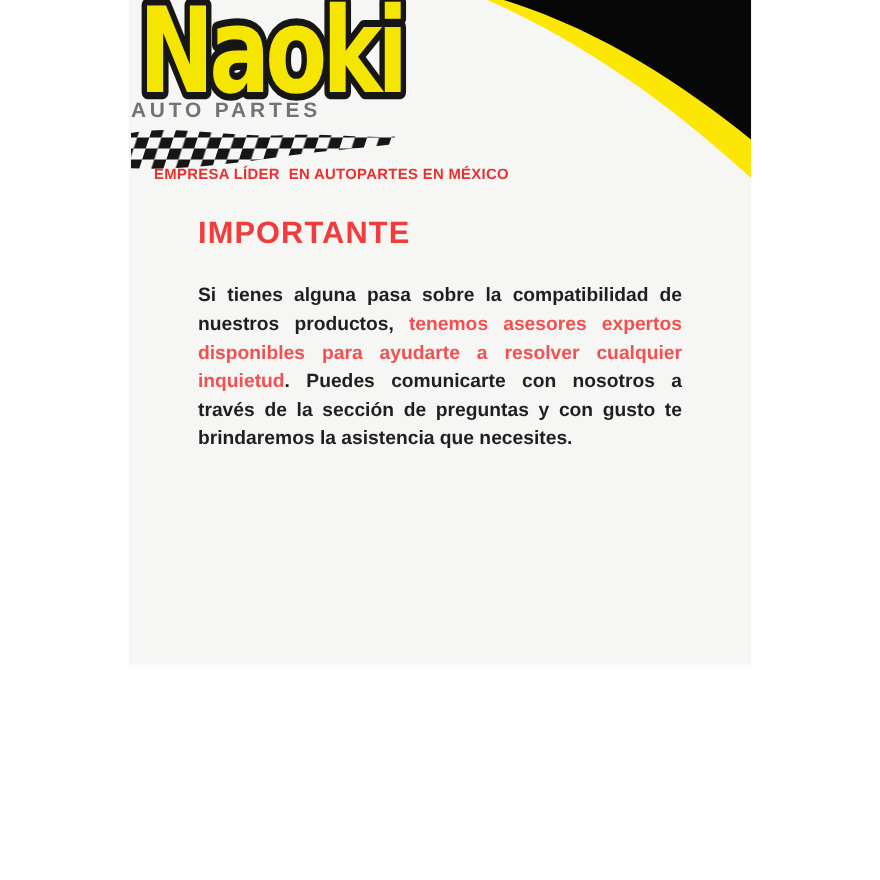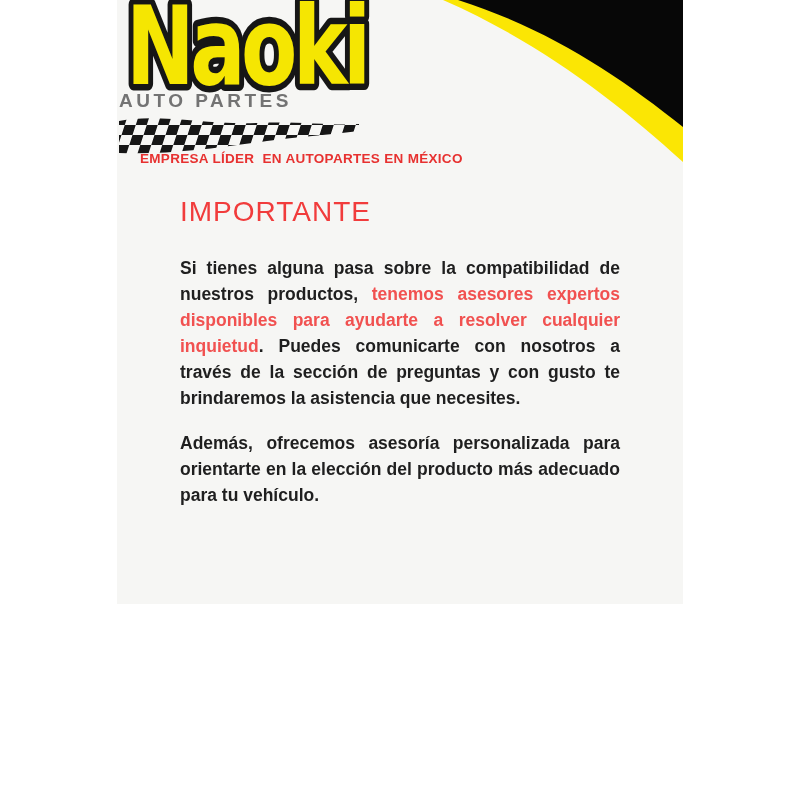--- a/index.html
+++ b/index.html
@@ -12,21 +12,21 @@
   .logo-text{font-family:"DejaVu Sans",sans-serif;font-weight:bold;font-size:108px;
              letter-spacing:-6px;fill:#f5e602;stroke:#161616;stroke-width:13px;
              stroke-linejoin:round;paint-order:stroke fill;}
   .brand-sub{position:absolute;left:2px;top:90px;font-size:19px;font-weight:bold;
              letter-spacing:3.5px;color:#737373;white-space:nowrap;}
   .flag-svg{position:absolute;left:0px;top:115px;width:244px;height:42px;}
   .tagline{position:absolute;left:5px;top:151px;font-size:13.5px;font-weight:bold;
            letter-spacing:0.3px;color:#e73130;white-space:nowrap;padding-left:18px;}
 
   .text-block{position:absolute;left:63px;top:196px;width:440px;}
-  .heading{margin:0 0 27px 0;font-size:28px;font-weight:normal;letter-spacing:1px;color:#f13c3c;}
+  .heading{margin:0 0 27px 0;font-size:28px;font-weight:bold;letter-spacing:1px;color:#f13c3c;}
   .para{margin:0 0 19px 0;font-size:17.5px;font-weight:bold;line-height:26px;color:#1f1f1f;
         text-align:justify;}
   .para .hl{color:#f15150;}
 </style>
 </head>
 <body>
 
 <div class="canvas">
   <div class="content">
 
@@ -86,17 +86,16 @@
       <g clip-path="url(#flagclip)">
         <rect x="0" y="-4" width="244" height="50" fill="url(#chk)"></rect>
       </g>
     </svg>
 
     <div class="tagline">EMPRESA LÍDER&nbsp; EN AUTOPARTES EN MÉXICO</div>
 
     <div class="text-block">
       <h1 class="heading">IMPORTANTE</h1>
       <p class="para"><span>Si tienes alguna pasa sobre la compatibilidad de nuestros productos, </span><span class="hl">tenemos asesores expertos disponibles para ayudarte a resolver cualquier inquietud</span><span>. Puedes comunicarte con nosotros a través de la sección de preguntas y con gusto te brindaremos la asistencia que necesites.</span></p>
-      <p class="para">Además, ofrecemos asesoría personalizada para orientarte en la elección del producto más adecuado para tu vehículo.</p>
     </div>
 
   </div>
 </div>
 
 </body></html>

